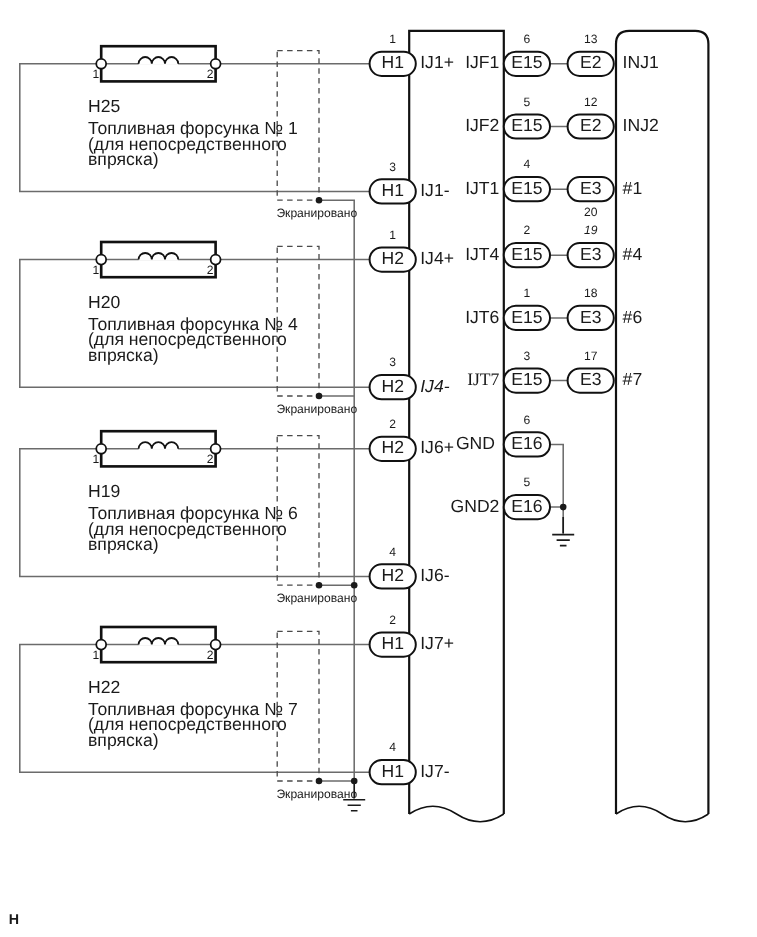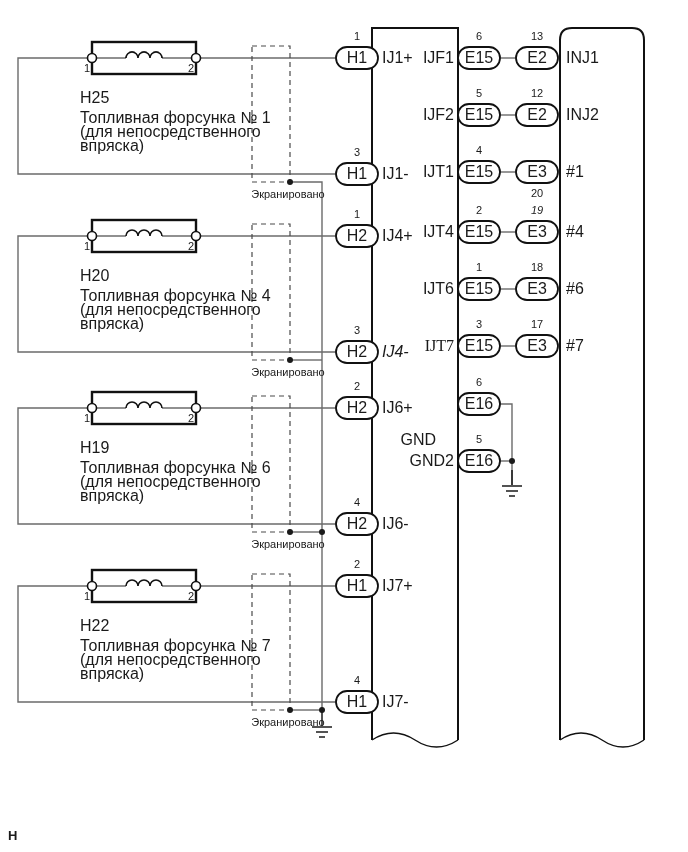--- a/index.html
+++ b/index.html
@@ -247,21 +247,21 @@
 <div class="lbl t12 mid" style="left:479px;top:232px;">E15</div>
 
 <div class="lbl t12 rgt" style="left:454px;top:289px;">IJT6</div>
 <div class="lbl pinnum ctr" style="left:479px;top:261px;">1</div>
 <div class="lbl t12 mid" style="left:479px;top:289px;">E15</div>
 
 <div class="lbl t12 rgt" style="left:454px;top:346px;font-family:Liberation Serif, serif;">IJT7</div>
 <div class="lbl pinnum ctr" style="left:479px;top:318px;">3</div>
 <div class="lbl t12 mid" style="left:479px;top:346px;">E15</div>
 
-<div class="lbl t12 rgt" style="left:436px;top:404px;margin-top:36px;">GND</div>
+<div class="lbl t12 rgt" style="left:450px;top:404px;">GND</div>
 <div class="lbl pinnum ctr" style="left:479px;top:376px;">6</div>
 <div class="lbl t12 mid" style="left:479px;top:404px;">E16</div>
 
 <div class="lbl t12 rgt" style="left:454px;top:461px;">GND2</div>
 <div class="lbl pinnum ctr" style="left:479px;top:433px;">5</div>
 <div class="lbl t12 mid" style="left:479px;top:461px;">E16</div>
 
 <div class="lbl pinnum ctr" style="left:537px;top:30px;">13</div>
 <div class="lbl t12 mid" style="left:537px;top:58px;">E2</div>
 <div class="lbl t12 vmid" style="left:566px;top:58px;">INJ1</div>

